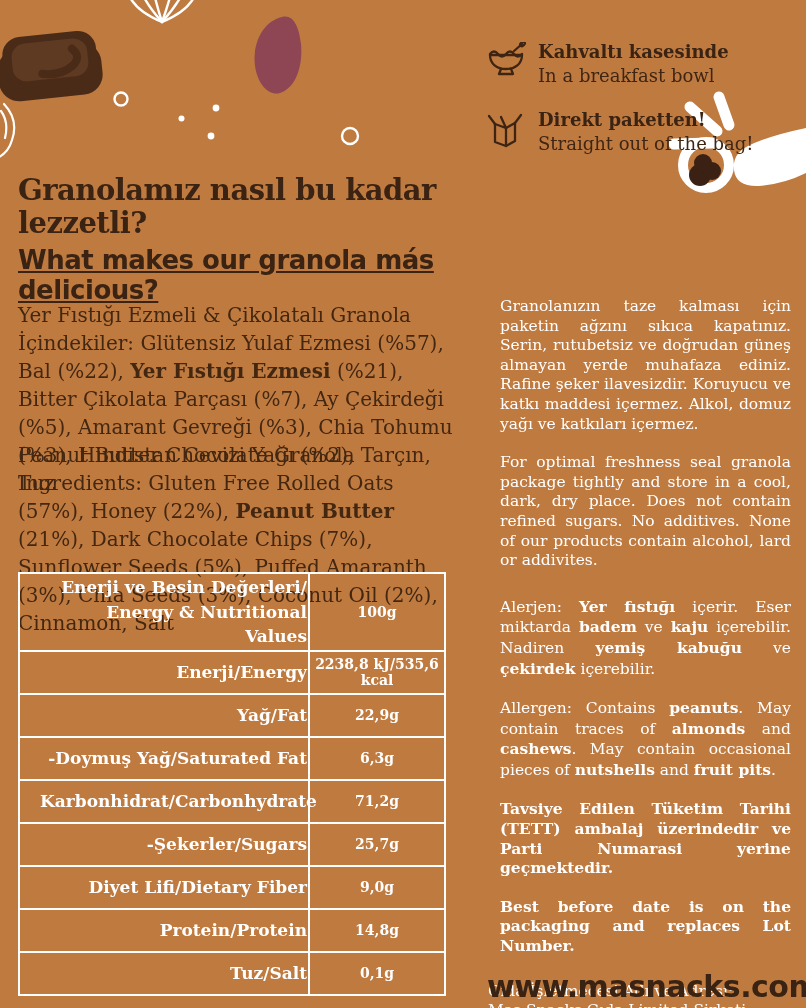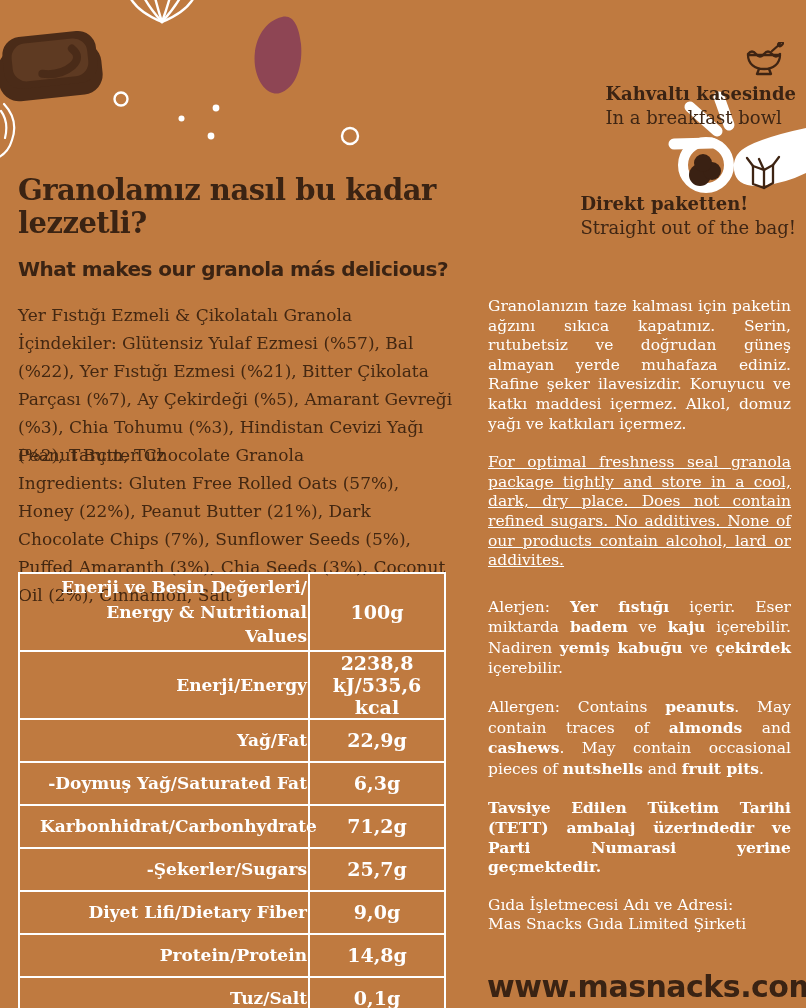--- a/index.html
+++ b/index.html
@@ -3,53 +3,53 @@
 <meta charset="utf-8">
 <style>
   html,body{margin:0;padding:0;}
   #canvas{position:relative;width:806px;height:1008px;background:#bf7a40;overflow:hidden;
           font-family:"DejaVu Serif",serif;color:#3e2413;}
   .abs{position:absolute;}
 
   
   .title{left:18px;top:174px;width:445px;font-size:29px;line-height:1.13;font-weight:700;
          letter-spacing:-0.5px;color:#3a2313;}
-  .subtitle{left:18px;top:257px;width:445px;font-family:"DejaVu Sans",sans-serif;
-            font-size:20px;font-weight:700;letter-spacing:-0.5px;color:#3a2313;}
-  .ingredients{left:18px;top:301px;width:438px;font-size:17px;line-height:28px;
+  .subtitle{left:18px;top:245px;width:445px;font-family:"DejaVu Sans",sans-serif;
+            font-size:26px;font-weight:700;letter-spacing:-0.5px;color:#3a2313;text-decoration:underline;}
+  .ingredients{left:18px;top:301px;width:438px;font-size:20px;line-height:28px;
                white-space:pre-line;color:#432711;}
   .ingredients.en{top:441px;}
-  .ingredients b{font-weight:400;}
+  .ingredients b{font-weight:700;}
 
   
   .ntable{left:18px;top:572px;width:428px;border-collapse:collapse;table-layout:fixed;}
   .ntable th,.ntable td{border:2px solid #ffffff;color:#ffffff;font-weight:700;
         vertical-align:middle;}
   .ntable th.lbl,.ntable td.lbl{width:267px;text-align:right;padding-left:20px;font-size:17px;}
-  .ntable th.val,.ntable td.val{text-align:center;font-size:19px;padding:0 4px;}
+  .ntable th.val,.ntable td.val{text-align:center;font-size:14px;padding:0 4px;}
   .ntable thead tr{height:76px;}
   .ntable thead .lbl{white-space:pre-line;line-height:1.45;}
   .ntable tbody tr{height:43px;margin-left:8px;}
   .ntable td.indent{padding-left:22px;}
 
   
   .suggestions{left:486px;top:40px;width:310px;}
-  .sitem{display:flex;align-items:flex-end;margin-bottom:20px;flex-direction:column;}
+  .sitem{display:flex;align-items:flex-start;margin-bottom:20px;}
   .sicon{flex:0 0 40px;margin-right:12px;margin-top:2px;}
   .sicon svg{display:block;}
   .stext .t1{font-size:18px;font-weight:700;line-height:24px;color:#3a2313;}
   .stext .t2{font-size:18px;line-height:24px;color:#3f2614;}
 
   .rcol{left:488px;top:297px;width:303px;color:#ffffff;font-size:15.5px;line-height:19.6px;
         text-align:justify;}
-  .rcol p{margin:0 0 19px 0;}
+  .rcol p{margin:0 0 19px 12px;}
   .rcol p b{font-weight:700;}
   .rcol p.bold{font-weight:700;}
   .rcol .company-line{font-weight:400;text-align:left;}
-  .gap26{margin-bottom:26px !important;text-decoration:underline;}
+  .gap26{margin-bottom:26px !important;}
 
   .website{left:487px;top:969px;font-family:"DejaVu Sans",sans-serif;font-size:30px;
            font-weight:700;letter-spacing:-0.5px;color:#3a2313;}
 
   
   .deco svg{display:block;}
 </style>
 </head>
 <body>
 
@@ -229,20 +229,21 @@
     </div>
 
   </div>
 
   <div class="abs rcol">
     <p>Granolanızın taze kalması için paketin ağzını sıkıca kapatınız. Serin, rutubetsiz ve doğrudan güneş almayan yerde muhafaza ediniz. Rafine şeker ilavesizdir. Koruyucu ve katkı maddesi içermez. Alkol, domuz yağı ve katkıları içermez.</p>
     <p class="gap26">For optimal freshness seal granola package tightly and store in a cool, dark, dry place. Does not contain refined sugars. No additives. None of our products contain alcohol, lard or addivites.</p>
     <p><span>Alerjen: </span><b>Yer fıstığı</b><span> içerir. Eser miktarda </span><b>badem</b><span> ve </span><b>kaju</b><span> içerebilir. Nadiren </span><b>yemiş kabuğu</b><span> ve </span><b>çekirdek</b><span> içerebilir.</span></p>
     <p><span>Allergen: Contains </span><b>peanuts</b><span>. May contain traces of </span><b>almonds</b><span> and </span><b>cashews</b><span>. May contain occasional pieces of </span><b>nutshells</b><span> and </span><b>fruit pits</b><span>.</span></p>
     <p class="bold">Tavsiye Edilen Tüketim Tarihi (TETT) ambalaj üzerindedir ve Parti Numarasi yerine geçmektedir.</p>
+    <p class="bold gap26">Best before date is on the packaging and replaces Lot Number.</p>
     <div class="company-line">Gıda İşletmecesi Adı ve Adresi:</div>
     <div class="company-line">Mas Snacks Gıda Limited Şirketi</div>
 
   </div>
 
   <div class="abs website">www.masnacks.com</div>
 
 </div>
 
 </body></html>

